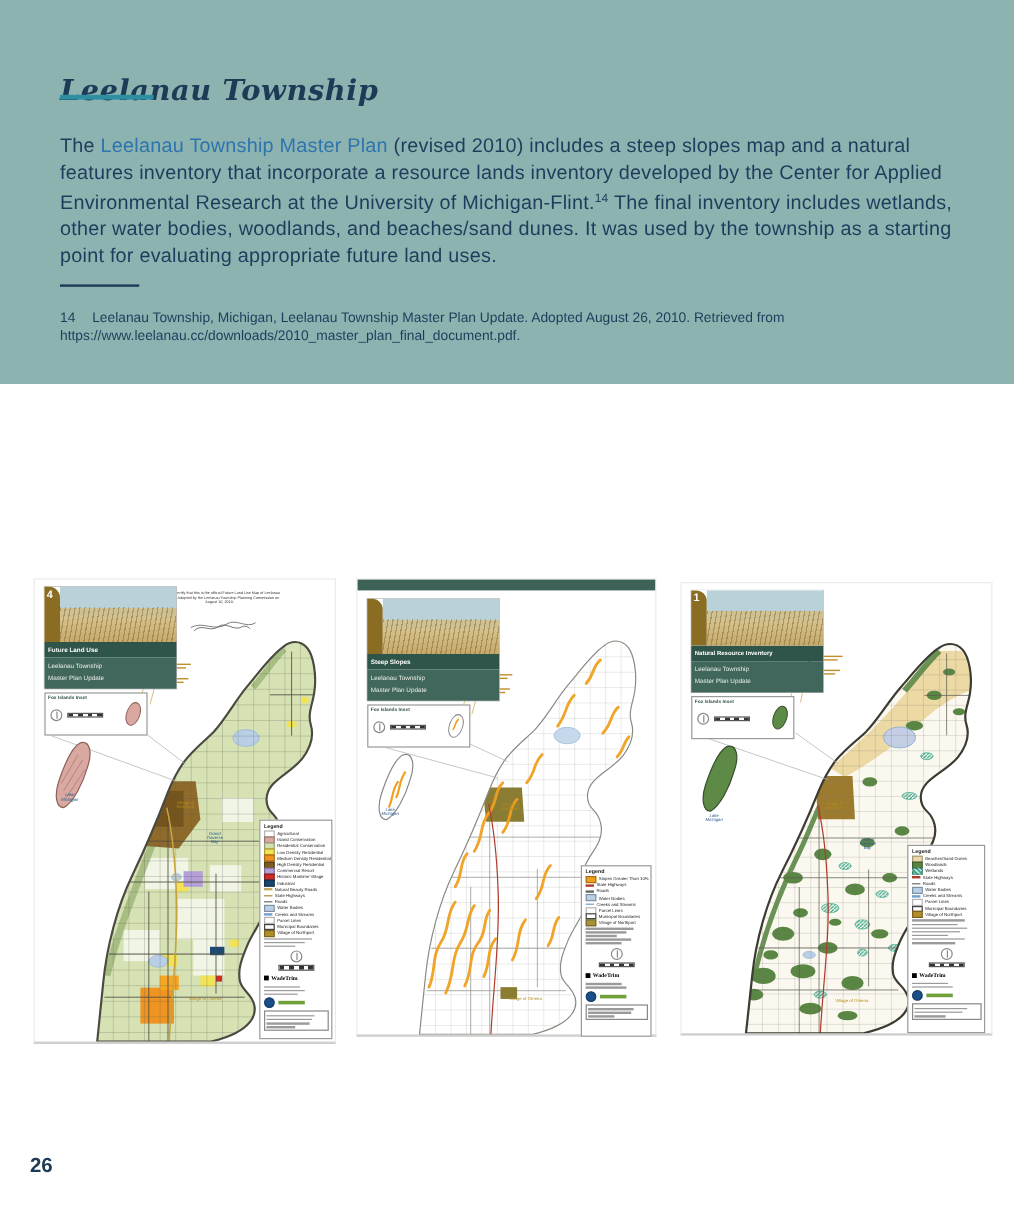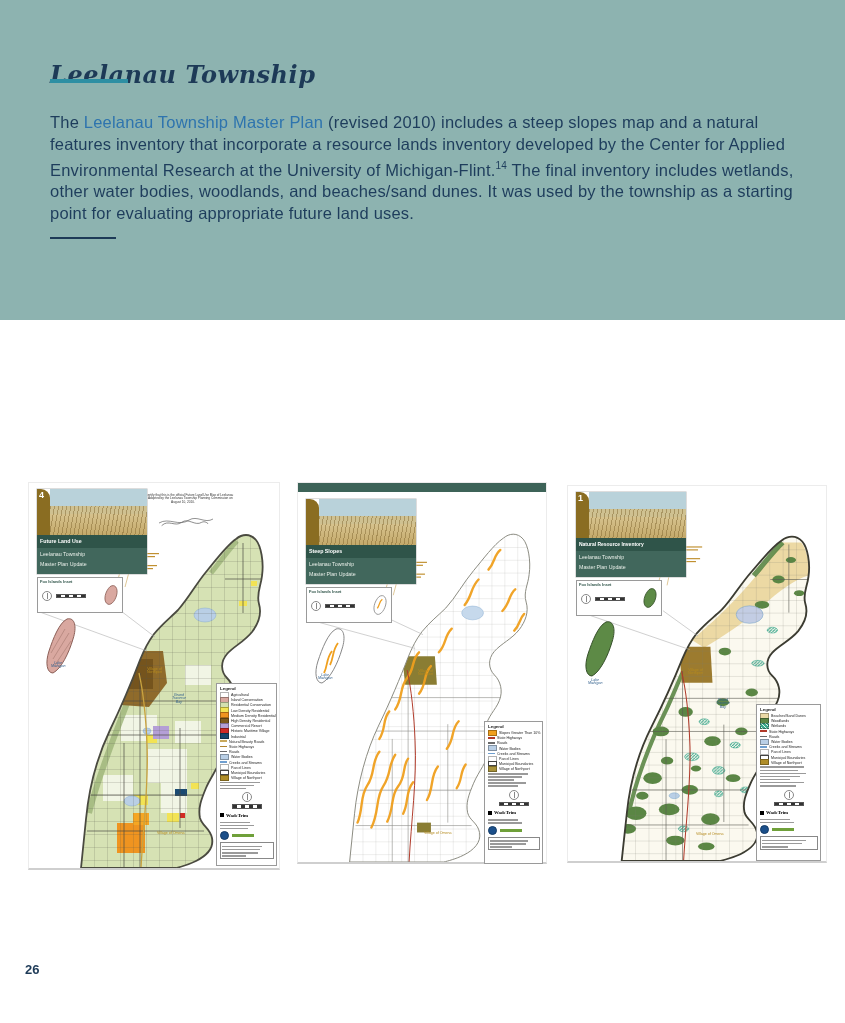--- a/index.html
+++ b/index.html
@@ -11,21 +11,21 @@
   .doc-title{position:absolute;left:50px;top:44px;font-family:"DejaVu Serif",serif;
       font-style:italic;font-weight:bold;font-size:24px;color:#1d3a57;letter-spacing:.5px;}
   .title-underline{position:absolute;left:50px;top:79px;width:78px;height:4px;background:#2e8fa3;}
   .para{position:absolute;left:50px;top:94px;width:752px;font-size:16.5px;line-height:22px;
       color:#1e3d5c;letter-spacing:.2px;}
   .para a{color:#2e74ae;cursor:pointer;}
   .para sup{font-size:10px;}
   .fn-rule{position:absolute;left:50px;top:237px;width:66px;height:2px;background:#1d3a57;}
   .footnote{position:absolute;left:50px;top:246px;width:752px;font-size:11.5px;line-height:15px;color:#1e3d5c;}
   .footnote .fn-num{margin-right:14px;}
-  .page-num{position:absolute;left:25px;top:962px;font-size:13px;font-weight:bold;color:#1d3a57;}
+  .page-num{position:absolute;left:25px;top:962px;font-size:17px;font-weight:bold;color:#1d3a57;}
 
   
   .map-fig{position:absolute;background:#fff;border:1px solid #ececec;border-bottom:2px solid #cfcfcf;}
   .fig0{left:28px;top:482px;width:250px;height:385px;}
   .fig1{left:297px;top:482px;width:248px;height:379px;}
   .fig2{left:567px;top:485px;width:258px;height:375px;}
   .map-band{position:absolute;left:0;top:0;right:0;height:9px;background:#3d6358;}
   .terrain{position:absolute;left:0;top:0;width:100%;height:100%;}
 
   
@@ -86,20 +86,21 @@
   .map-label.gold{color:#b58a1e;font-style:normal;}
 </style>
 </head>
 <body>
 
 <div class="band">
   <h1 class="doc-title">Leelanau Township</h1>
   <div class="title-underline"></div>
   <p class="para"><span>The </span><a>Leelanau Township Master Plan</a><span> (revised 2010) includes a steep slopes map and a natural features inventory that incorporate a resource lands inventory developed by the Center for Applied Environmental Research at the University of Michigan-Flint.</span><sup>14</sup><span> The final inventory includes wetlands, other water bodies, woodlands, and beaches/sand dunes. It was used by the township as a starting point for evaluating appropriate future land uses.</span></p>
   <div class="fn-rule"></div>
+  <p class="footnote"><span class="fn-num">14</span><span>Leelanau Township, Michigan, Leelanau Township Master Plan Update. Adopted August 26, 2010. Retrieved from https://www.leelanau.cc/downloads/2010_master_plan_final_document.pdf.</span></p>
 </div>
 
 <div class="map-fig fig0">
   <svg class="terrain" viewBox="0 0 250 385" preserveAspectRatio="none">
     <defs>
       <clipPath id="clip-m0">
           <path d="M52,385 L57,336 C60,305 69,272 81,247 C93,222 103,198 111,177 C115,167 119,159 125,151 C133,141 141,135 149,127 C159,116 167,101 177,89 C187,77 197,63 207,56 C213,51 221,50 227,57 C232,63 235,79 233,93 C232,103 227,111 230,121 C233,131 229,141 223,149 C215,159 205,163 198,171 C191,179 192,189 198,195 C204,201 207,211 203,221 C199,231 191,237 189,249 C187,259 195,261 193,271 C191,283 182,293 177,305 C172,317 169,325 171,335 C173,343 181,345 183,355 C185,365 177,373 167,378 C159,382 151,384 147,385 Z"></path>
         </clipPath>
       <pattern id="grid-m0" width="13" height="13" patternUnits="userSpaceOnUse">
         <path d="M13,0H0V13" fill="none" stroke="#55554d" stroke-width="0.4"></path>

